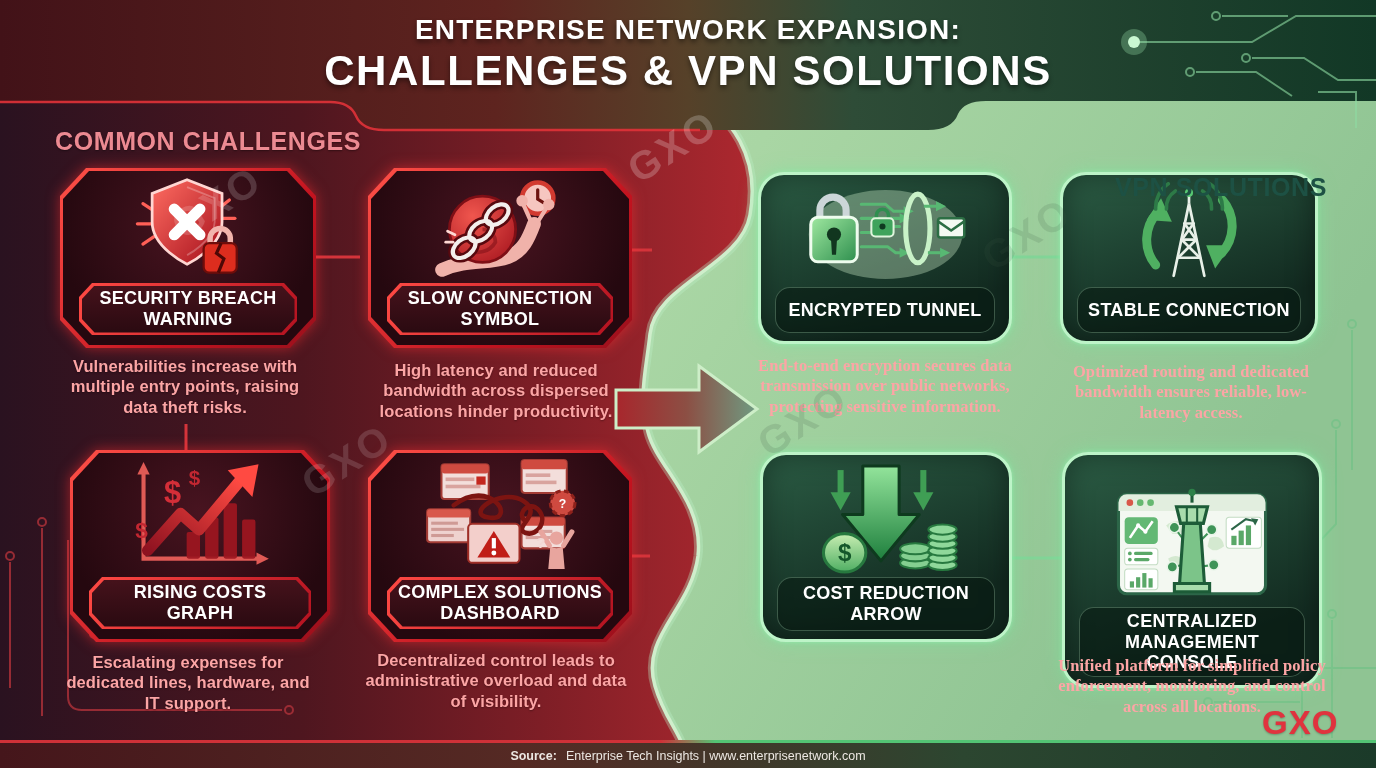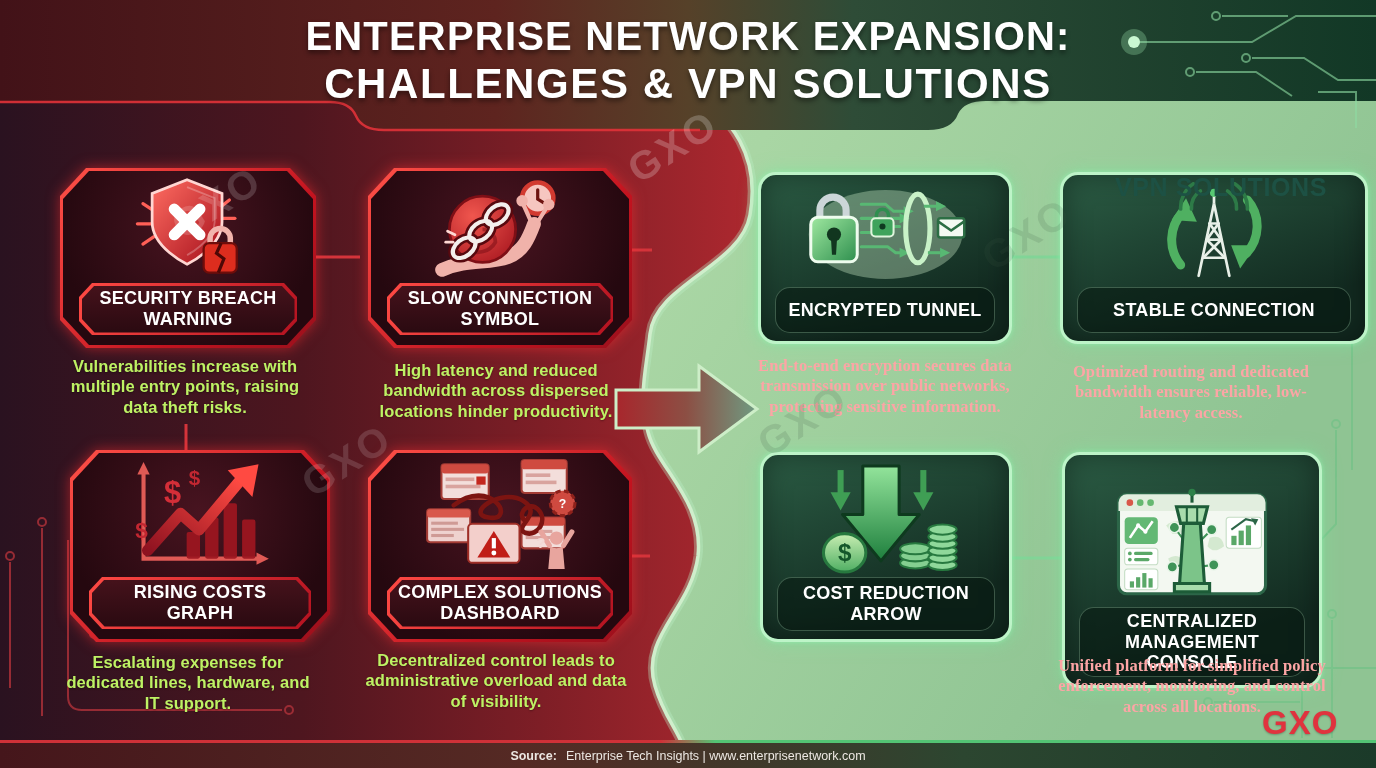--- a/index.html
+++ b/index.html
@@ -6,57 +6,57 @@
   html,body { background:#1a1a1a; }
   .poster {
     position:relative; width:1376px; height:768px; overflow:hidden;
     font-family:"Liberation Sans", sans-serif;
   }
   .bg { position:absolute; left:0; top:0; z-index:0; }
 
   
   .title-wrap { position:absolute; top:14px; left:0; right:0; z-index:4; text-align:center;
     color:#fff; text-shadow:0 3px 5px rgba(0,0,0,.45); }
-  .t1 { font-size:40px; font-weight:800; letter-spacing:1.2px; }
+  .t1 { font-size:28px; font-weight:800; letter-spacing:1.2px; }
   .t2 { font-size:42px; font-weight:800; letter-spacing:1.6px; margin-top:1px; }
 
   .hdr { position:absolute; z-index:4; font-weight:800; font-size:25px; letter-spacing:.6px; }
   .hdr-challenges { left:55px; top:127px; color:#ec8a92; text-shadow:0 1px 2px rgba(0,0,0,.4); }
   .hdr-solutions  { right:49px; top:129px; color:#1d5144;margin-top:44px; }
 
   
   .card { position:absolute; z-index:3; }
   .glow-red { position:absolute; inset:0; filter:drop-shadow(0 0 7px rgba(255,45,50,.55)); }
   .cham { clip-path:polygon(26px 0, calc(100% - 26px) 0, 100% 28px, 100% calc(100% - 28px),
           calc(100% - 26px) 100%, 26px 100%, 0 calc(100% - 28px), 0 28px); }
   .cham-s { clip-path:polygon(13px 0, calc(100% - 13px) 0, 100% 14px, 100% calc(100% - 14px),
           calc(100% - 13px) 100%, 13px 100%, 0 calc(100% - 14px), 0 14px); }
   .frame-red { position:absolute; inset:0; background:linear-gradient(135deg,#ff5148,#c2131f 65%,#99101c);margin-left:8px; }
   .frame-red-in { position:absolute; inset:3px; background:radial-gradient(circle at 50% 32%,#481420,#25080f 75%); }
   .plate-red-wrap { position:absolute; left:16px; right:16px; bottom:10px; height:52px; }
   .plate-red { position:absolute; inset:0; background:linear-gradient(120deg,#ff4a44,#b31220); }
   .plate-red-in { position:absolute; inset:2.5px; background:linear-gradient(180deg,#45121b,#2a0a11);
     display:flex; align-items:center; justify-content:center; padding:2px 8px; }
-  .frame-green { position:absolute; inset:0; border-radius:18px;
+  .frame-green { position:absolute; inset:0; border-radius:26px;
     background:linear-gradient(160deg,#2b5c44,#122a20 78%);
     border:3px solid #bdf4c8;
     box-shadow:0 0 18px rgba(120,235,160,.55), 0 0 4px rgba(160,255,190,.6), inset 0 0 28px rgba(0,0,0,.38); }
   .plate-green { position:absolute; left:14px; right:14px; bottom:8px; min-height:46px; border-radius:15px;
     background:rgba(6,22,15,.55); border:1px solid rgba(185,240,200,.28);
     display:flex; align-items:center; justify-content:center; padding:3px 8px; }
   .icon-box  { position:absolute; top:5px; left:6px; right:6px; bottom:66px;
     display:flex; align-items:center; justify-content:center; }
   .icon-box-g{ position:absolute; top:7px; left:6px; right:6px; bottom:58px;
     display:flex; align-items:center; justify-content:center; }
   .icon-box svg, .icon-box-g svg { max-width:100%; max-height:100%; }
   .ctitle { font-size:18px; font-weight:bold; color:#fff; letter-spacing:.3px;
     line-height:1.15; text-align:center; }
   .desc { position:absolute; z-index:3; text-align:center; font-size:16.5px; line-height:1.24;
     font-weight:bold; letter-spacing:.1px; }
-  .desc-l { color:#bef264; text-shadow:0 1px 2px rgba(0,0,0,.35); }
+  .desc-l { color:#fca5a5; text-shadow:0 1px 2px rgba(0,0,0,.35); }
   .desc-r { color:#fca5a5;font-family:Liberation Serif, serif; }
 
   
   .wm { position:absolute; z-index:5; font-weight:800; font-size:40px; letter-spacing:3px;
     transform:rotate(-33deg); pointer-events:none; }
   .wm1 { left:168px; top:180px; color:rgba(255,255,255,.17); }
   .wm2 { left:624px; top:124px; color:rgba(255,255,255,.22); }
   .wm3 { left:754px; top:398px; color:rgba(60,88,66,.16); }
   .wm4 { left:298px; top:438px; color:rgba(255,255,255,.14); }
   .wm5 { left:978px; top:212px; color:rgba(60,88,66,.15); }
@@ -161,20 +161,21 @@
       <path d="M1012 257 H1060"></path>
         <path d="M1012 558 H1062"></path>
     </g>
   </svg>
 
   <div class="title-wrap">
     <div class="t1">ENTERPRISE NETWORK EXPANSION:</div>
     <div class="t2">CHALLENGES &amp; VPN SOLUTIONS</div>
   </div>
 
+  <div class="hdr hdr-challenges">COMMON CHALLENGES</div>
   <div class="hdr hdr-solutions">VPN SOLUTIONS</div>
 
   <div class="card" style="left:52px;top:168px;width:264px;height:180px">
     <div class="glow-red">
       <div class="cham frame-red">
           <div class="cham frame-red-in">
         <div class="icon-box">
           <svg viewBox="0 0 150 112" width="150" height="105">
             <defs>
                   <linearGradient id="shG" x1="0" y1="0" x2="1" y2="1">
@@ -427,21 +428,21 @@
           </g>
         </svg>
       </div>
       <div class="plate-green">
         <span class="ctitle">ENCRYPTED TUNNEL</span>
       </div>
     </div>
   </div>
   <p class="desc desc-r" style="left:758px;top:356px;width:254px">End-to-end encryption secures data transmission over public networks, protecting sensitive information.</p>
 
-  <div class="card" style="left:1060px;top:172px;width:308px;height:172px">
+  <div class="card" style="left:1060px;top:172px;width:258px;height:172px">
     <div class="frame-green">
       <div class="icon-box-g">
         <svg viewBox="0 0 150 112" width="148" height="110">
           <g fill="none" stroke="#4fb061" stroke-width="10" stroke-linecap="round">
             <path d="M38 92 A44 44 0 0 1 40 34"></path>
             <path d="M112 20 A44 44 0 0 1 110 80"></path>
           </g>
           <polygon points="28,42 44,18 56,44" fill="#4fb061"></polygon>
           <polygon points="94,70 122,70 104,96" fill="#4fb061"></polygon>
           <g stroke="#e8f0e8" stroke-width="3" fill="none" stroke-linecap="round">

